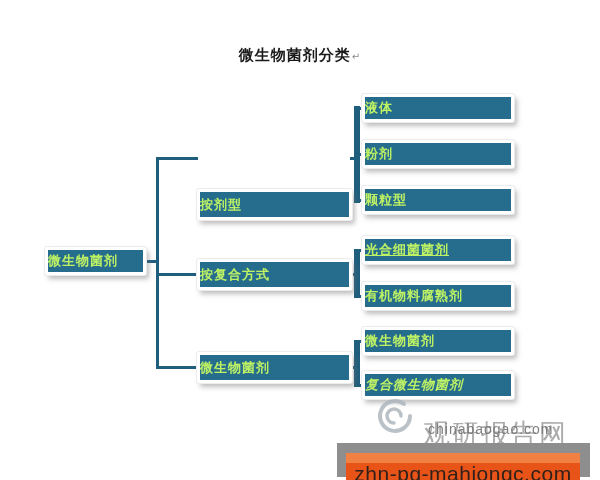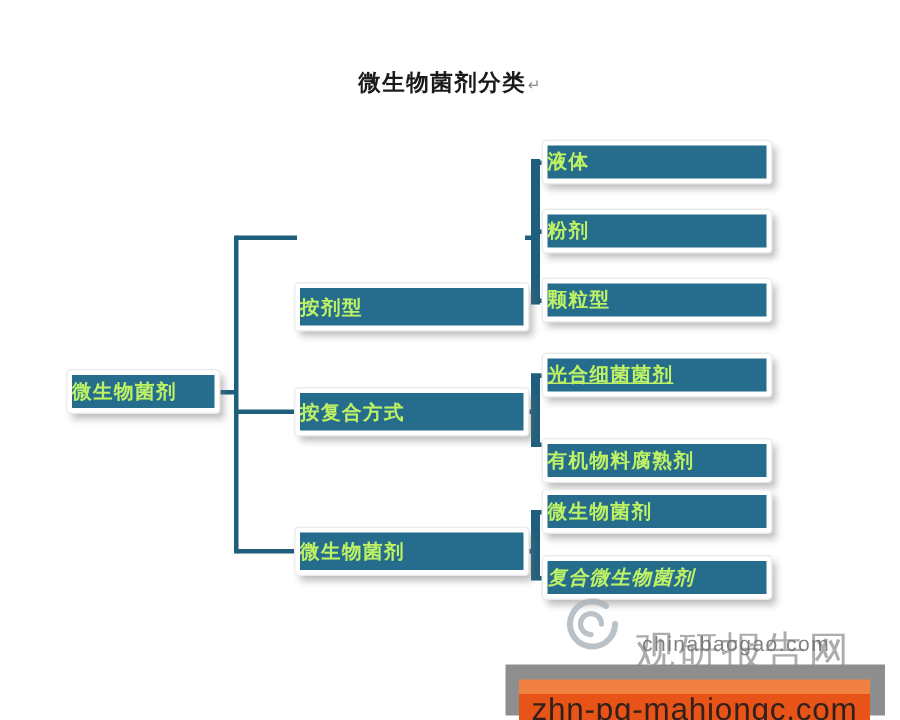--- a/index.html
+++ b/index.html
@@ -87,21 +87,21 @@
 <div class="node child-node" style="top:140px;">
   <span>粉剂</span>
 </div>
 <div class="node child-node" style="top:186px;">
   <span>颗粒型</span>
 </div>
 
 <div class="node child-node" style="top:236px;text-decoration:underline;">
   <span>光合细菌菌剂</span>
 </div>
-<div class="node child-node" style="top:282px;margin-top:11px;">
+<div class="node child-node" style="top:282px;">
   <span>有机物料腐熟剂</span>
 </div>
 
 <div class="node child-node" style="top:327px;">
   <span>微生物菌剂</span>
 </div>
 <div class="node child-node" style="top:371px;font-style:italic;">
   <span>复合微生物菌剂</span>
 </div>
 

